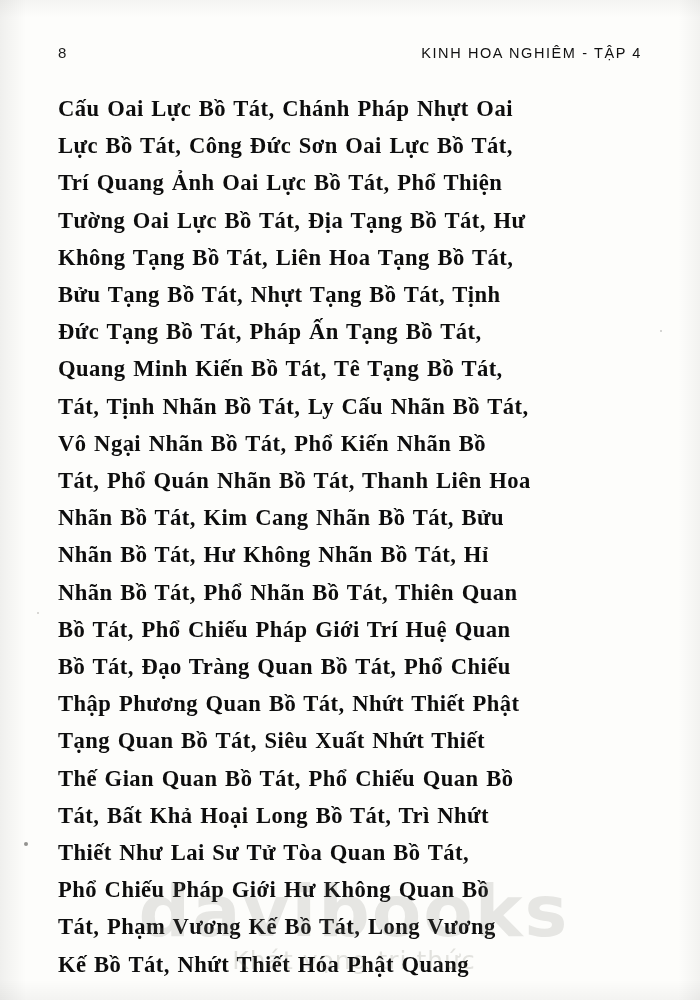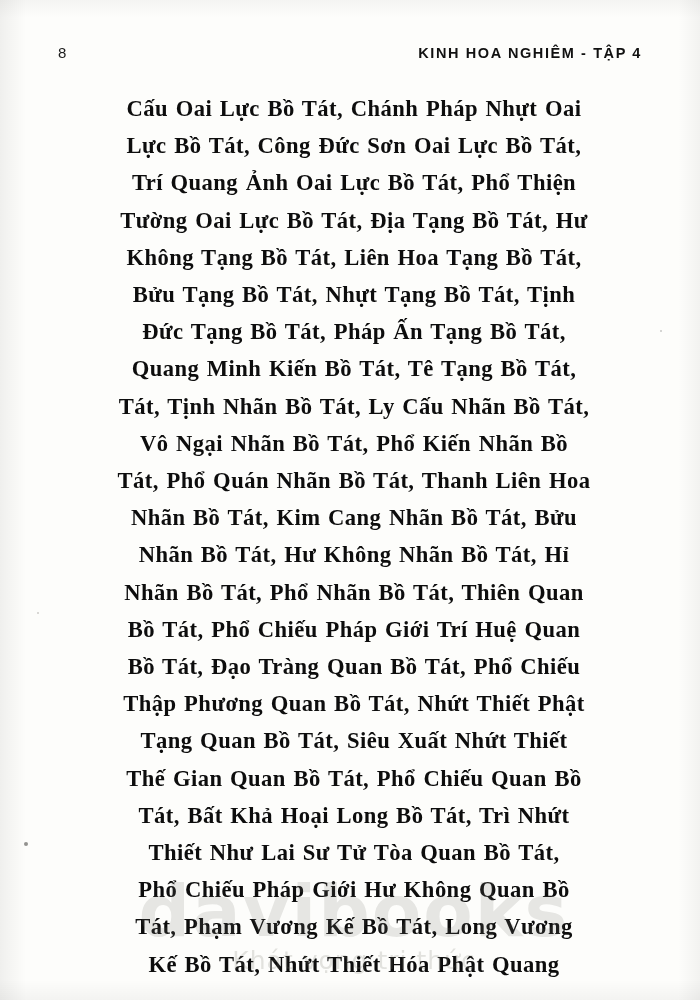--- a/index.html
+++ b/index.html
@@ -43,21 +43,21 @@
   }
   .folio {
     font-family: "Liberation Sans", sans-serif;
     font-size: 15px;
     color: #1b1b1b;
     letter-spacing: 0px;
   }
   .running-head {
     font-family: "Liberation Sans", sans-serif;
     font-size: 14.5px;
-    font-weight: 700;
+    font-weight: 400;
     color: #111111;
     letter-spacing: 1.6px;
     white-space: nowrap;
   }
   .body-text {
     position: absolute;
     top: 90px;
     left: 58px;
     width: 592px;
     font-family: "Liberation Serif", serif;
@@ -66,21 +66,20 @@
     line-height: 37.2px;
     color: #0d0d0d;
     letter-spacing: 0.45px;
     text-align: left;
     word-spacing: 1.5px;
     -webkit-font-smoothing: none;
   }
   .body-text .line {
     display: block;
     white-space: nowrap;
-    text-align: center;
   }
   
   .watermark {
     position: absolute;
     left: 0;
     right: 0;
     bottom: 22px;
     text-align: center;
     pointer-events: none;
     user-select: none;

